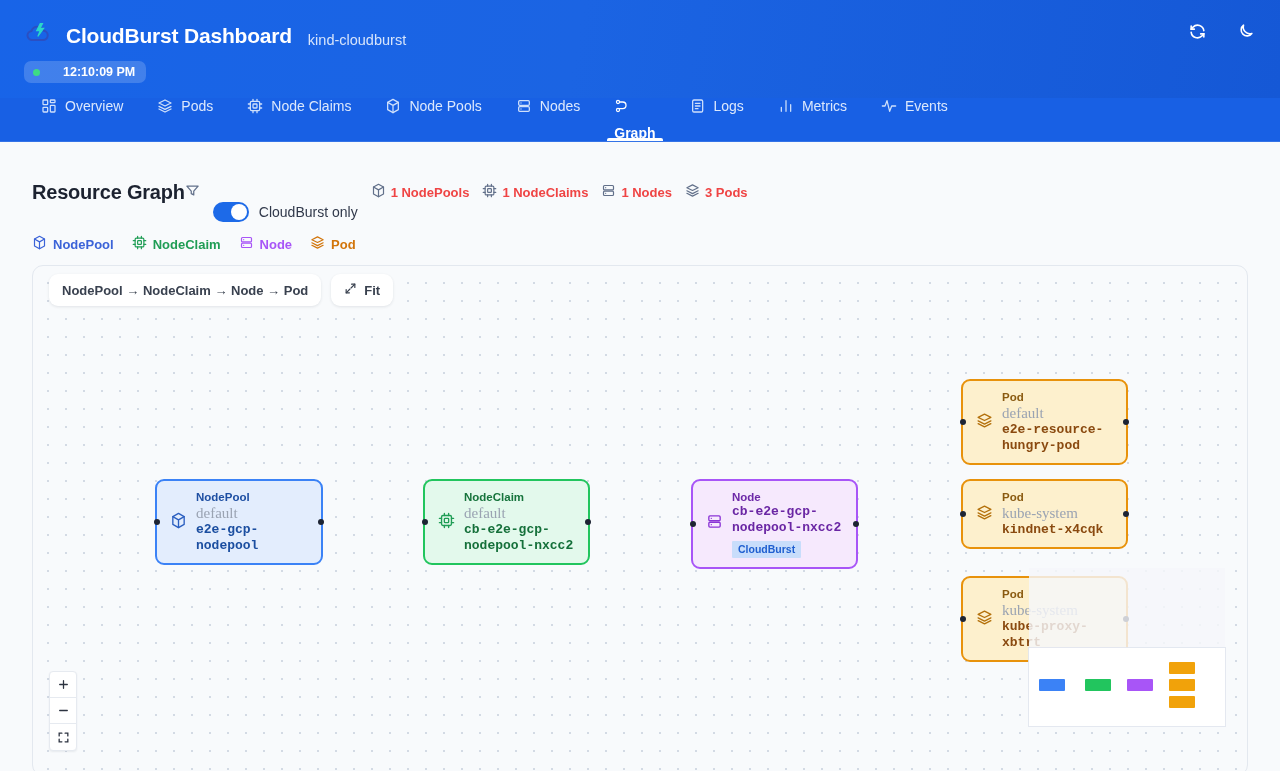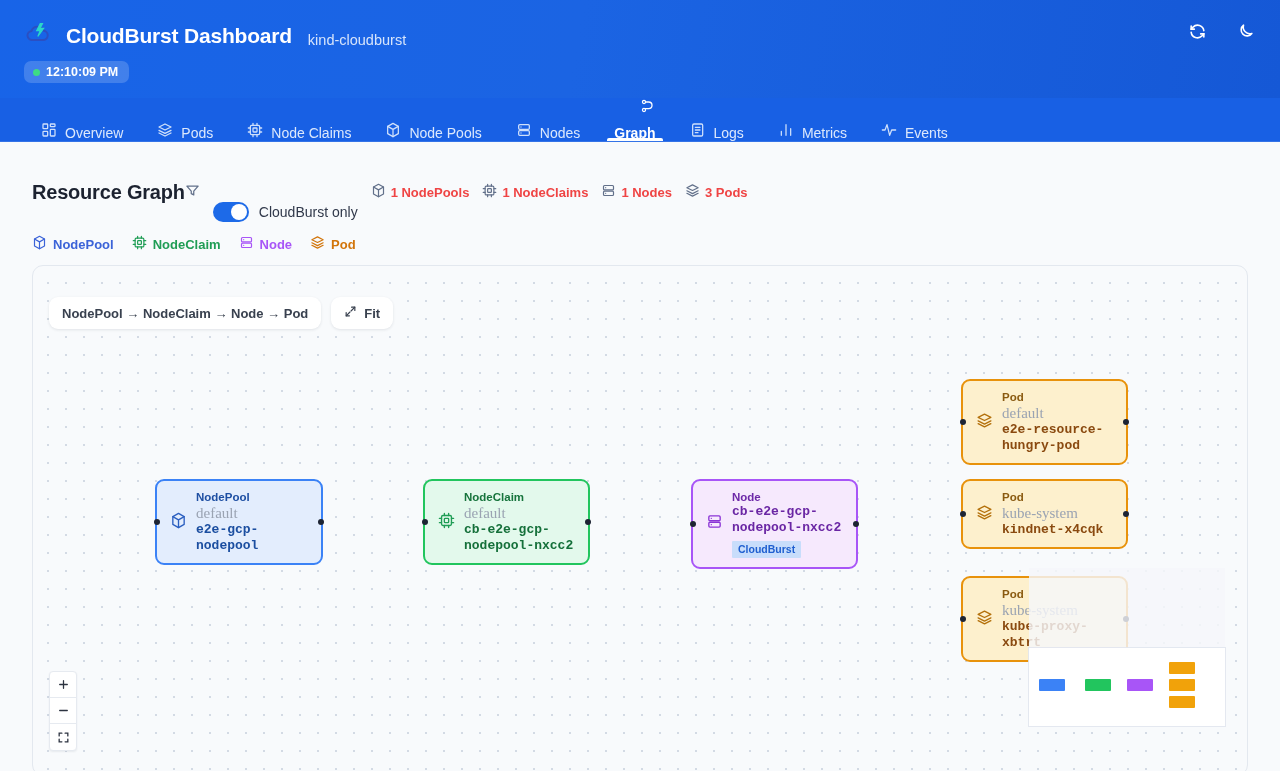--- a/index.html
+++ b/index.html
@@ -21,37 +21,37 @@
   }
   .header-top { display: flex; align-items: flex-end; gap: 12px; }
   .logo { width: 30px; height: 30px; display: flex; align-items: center; justify-content: center; }
   .app-title {
     color: #ffffff; font-size: 21px; font-weight: bold; letter-spacing: -0.2px;
   }
   .cluster-name { color: #d6e4fb; font-size: 14.5px; margin-left: 4px; }
   .header-actions { position: absolute; right: 22px; top: 18px; display: flex; gap: 22px; align-items: center; }
   .icon-btn { width: 26px; height: 26px; display: flex; align-items: center; justify-content: center; cursor: pointer; }
   .clock-pill {
-    margin-top: 13px; display: inline-flex; align-items: center; gap: 6px;
+    margin-top: 13px; display: inline-flex; align-items: center; gap: 23px;
     background: rgba(255,255,255,0.18); border-radius: 7px;
     padding: 4px 11px 4px 9px; color: #ffffff; font-size: 12.5px; font-weight: bold;
     width: fit-content;
   }
   .dot-live { width: 7px; height: 7px; border-radius: 50%; background: #3ddc84; }
 
   
   .nav {
     background: #1860e4;
     height: 44px; flex: 0 0 auto;
     display: flex; align-items: stretch;
     padding: 0 24px;
     border-bottom: 1px solid rgba(255,255,255,0.12);
   }
   .nav-item {
-    display: flex; align-items: flex-end; gap: 8px;
+    display: flex; align-items: flex-start; gap: 8px;
     padding: 0 17px;
     color: #dce8fc; font-size: 14px;
     cursor: pointer; position: relative;
     white-space: nowrap;
   }
   .nav-item.active { color: #ffffff; font-weight: bold; flex-direction: column; }
   .nav-item.active::after {
     content: ""; position: absolute; left: 10px; right: 10px; bottom: 0;
     height: 3px; background: #ffffff; border-radius: 2px 2px 0 0;
   }
@@ -89,21 +89,21 @@
     height: 511px;
     border: 1px solid #e3e8ef;
     border-radius: 11px;
     background-color: #f8fafc;
     background-image: radial-gradient(#d3dae4 1px, transparent 1px);
     background-size: 18px 18px;
     background-position: 6px 8px;
     position: relative;
     overflow: hidden;
   }
-  .graph-toolbar { position: absolute; left: 16px; top: 31px; display: flex; gap: 10px; z-index: 6; }
+  .graph-toolbar { position: absolute; left: 16px; top: 8px; display: flex; gap: 10px; z-index: 6; }
   .chip {
     background: #ffffff; border-radius: 9px; padding: 8px 13px;
     font-size: 13px; font-weight: bold; color: #39414f;
     box-shadow: 0 1px 3px rgba(20,30,50,0.10);
     display: flex; align-items: center; gap: 7px; cursor: pointer;
   }
 
   .zoom-ctl {
     position: absolute; left: 16px; bottom: 24px; z-index: 6;
     width: 28px; background: #ffffff; border: 1px solid #e6eaf0; border-radius: 4px;

